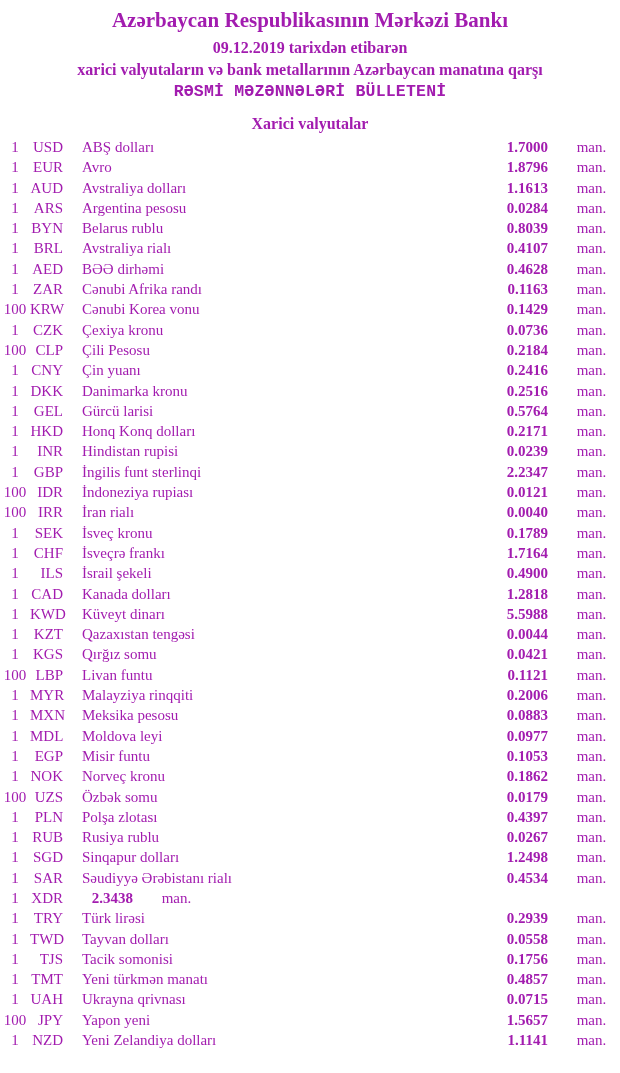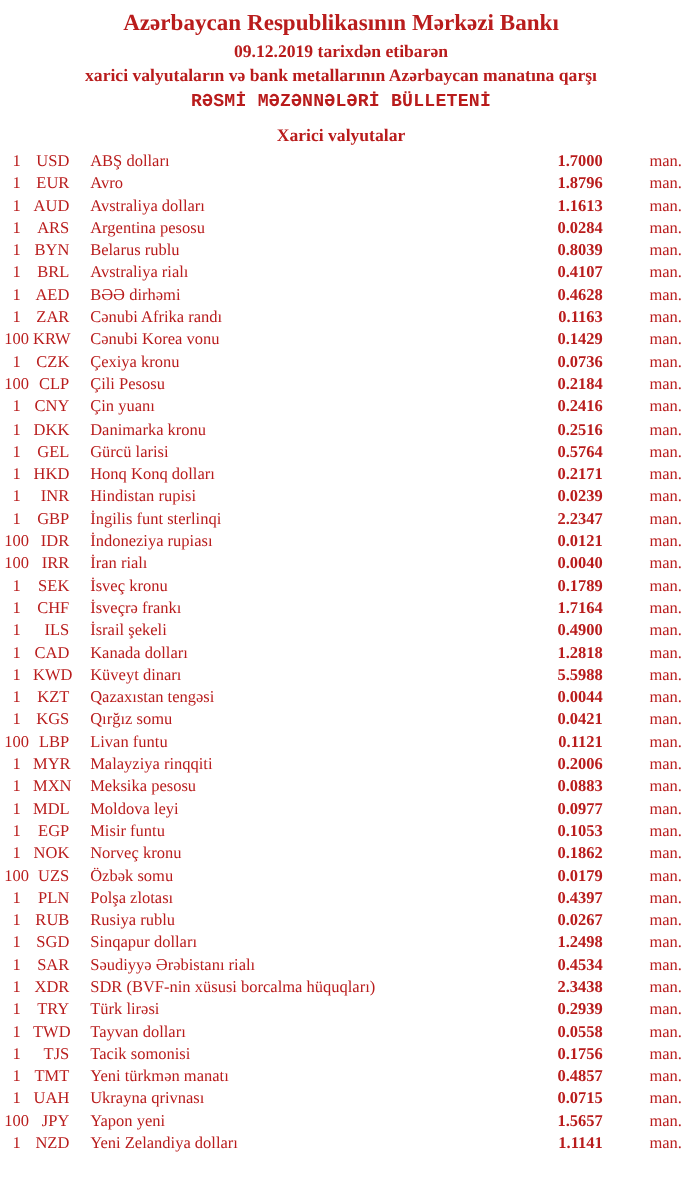--- a/index.html
+++ b/index.html
@@ -5,21 +5,21 @@
   html, body {
     margin: 0;
     padding: 0;
     background: #ffffff;
   }
   .page {
     position: relative;
     width: 620px;
     height: 1073px;
     background: #ffffff;
-    color: #b91c1c;
+    color: #a21caf;
     font-family: "Liberation Serif", serif;
     overflow: hidden;
   }
   .doc-header {
     text-align: center;
   }
   .doc-title {
     font-size: 21px;
     font-weight: bold;
     line-height: 24px;
@@ -81,21 +81,21 @@
   .col-rate {
     width: 70px;
     text-align: right;
     font-weight: bold;
     flex: 0 0 auto;
   }
   .col-unit {
     width: 72px;
     padding-left: 15px;
     box-sizing: border-box;
-    text-align: right;
+    text-align: center;
     flex: 0 0 auto;
   }
 </style>
 </head>
 <body>
 
 <div class="page">
 
   <div class="doc-header">
     <div class="doc-title">Azərbaycan Respublikasının Mərkəzi Bankı</div>
@@ -399,21 +399,20 @@
     <span class="col-qty">1</span>
     <span class="col-code">SAR</span>
     <span class="col-name">Səudiyyə Ərəbistanı rialı</span>
     <span class="col-rate">0.4534</span>
     <span class="col-unit">man.</span>
   </div>
 
   <div class="row">
     <span class="col-qty">1</span>
     <span class="col-code">XDR</span>
-    <span class="col-name">SDR (BVF-nin xüsusi borcalma hüquqları)</span>
     <span class="col-rate">2.3438</span>
     <span class="col-unit">man.</span>
   </div>
 
   <div class="row">
     <span class="col-qty">1</span>
     <span class="col-code">TRY</span>
     <span class="col-name">Türk lirəsi</span>
     <span class="col-rate">0.2939</span>
     <span class="col-unit">man.</span>

